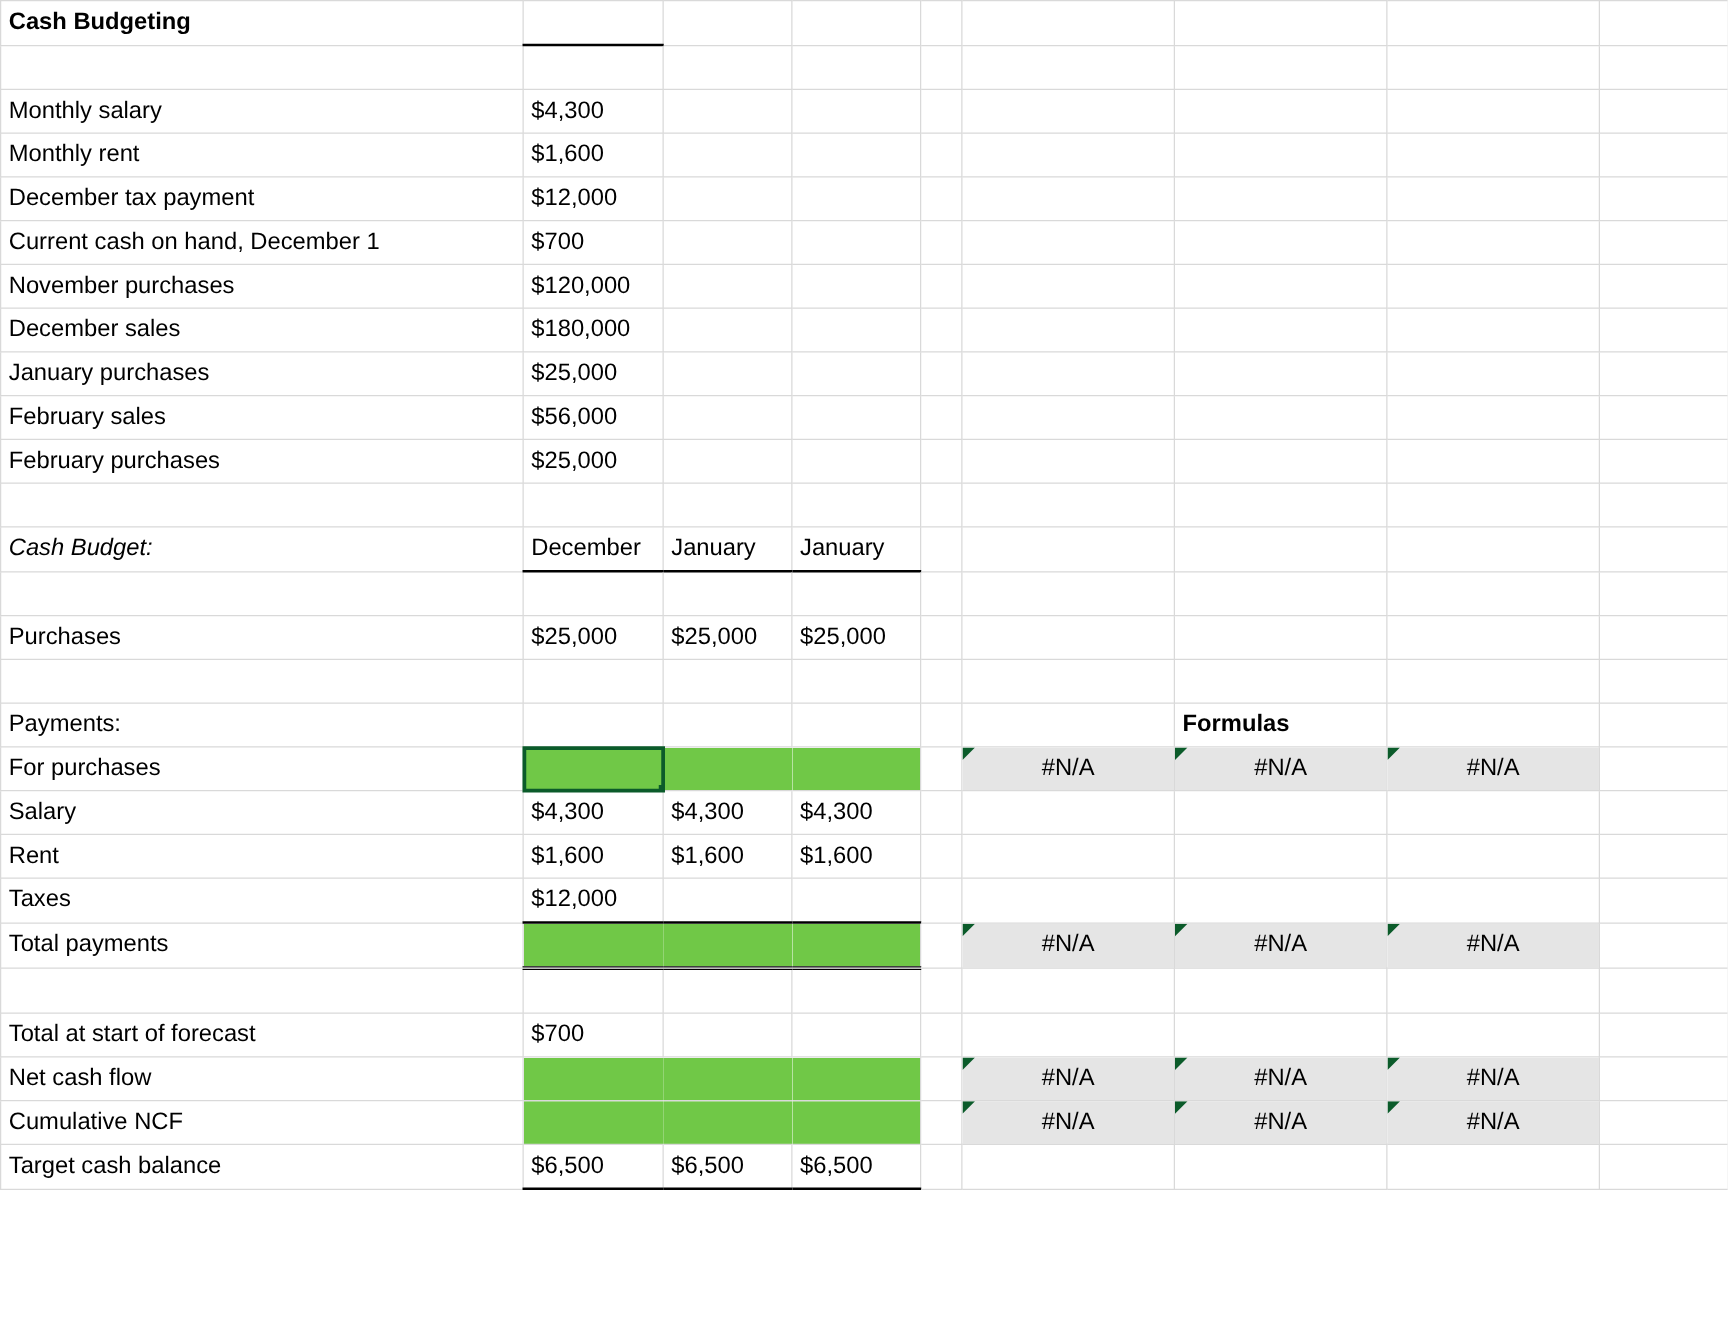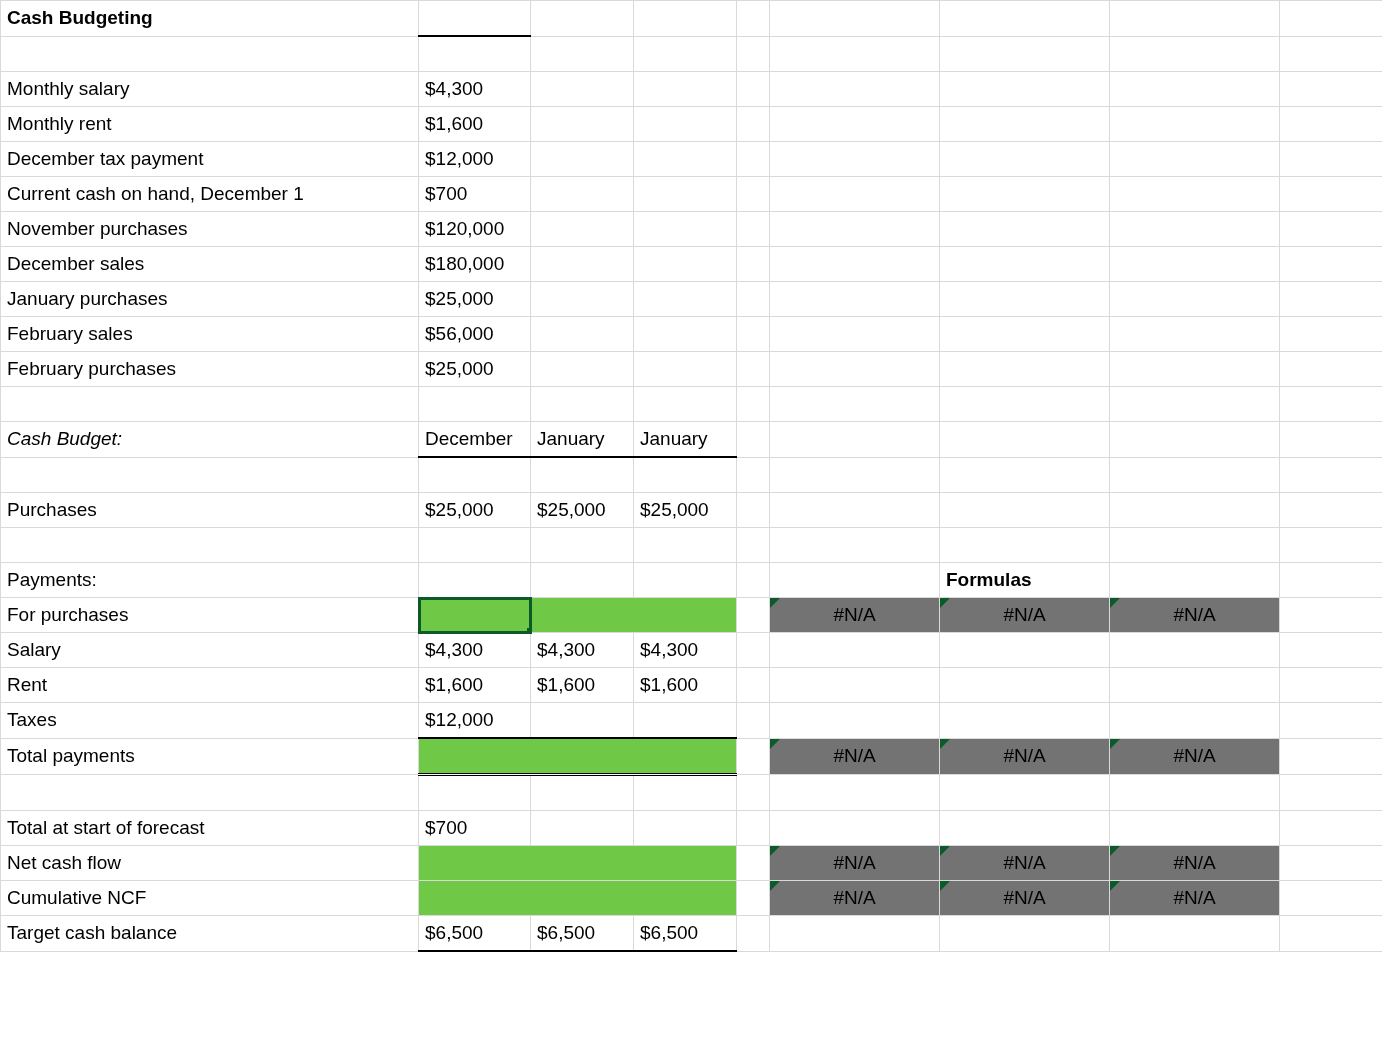--- a/index.html
+++ b/index.html
@@ -36,21 +36,21 @@
   col.ch { width: 170px; }
   col.ci { width: 103px; }
 
   .bold   { font-weight: 700; }
   .italic { font-style: italic; }
   .right  { text-align: left; }
   .center { text-align: center; }
   .indent1 { }
 
   .green  { background: #70c847; }
-  .orange { background: #737373; }
+  .orange { background: #e5e5e5; }
 
   
   .active {
     outline: 3px solid #0b5b2a;
     outline-offset: -2px;
     position: relative;
   }
   .active::after {
     content: "";
     position: absolute;

